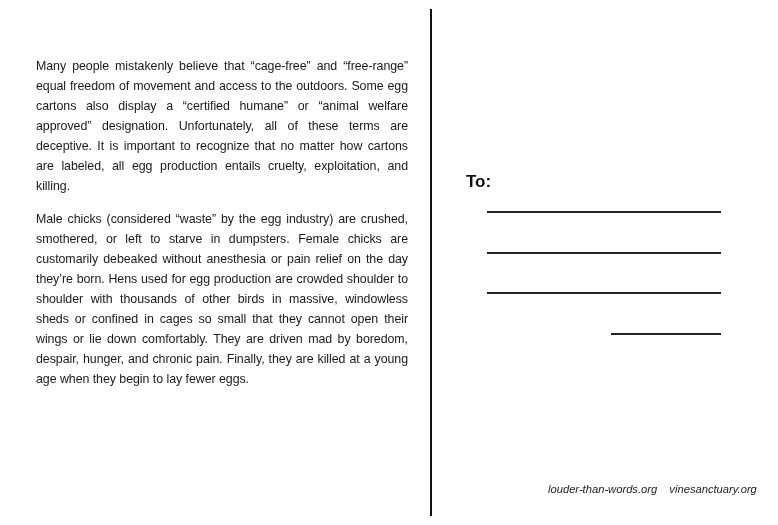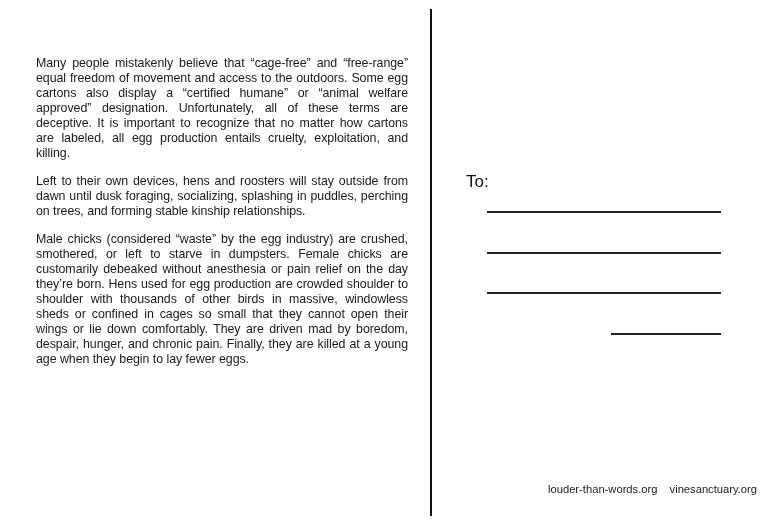--- a/index.html
+++ b/index.html
@@ -2,43 +2,43 @@
 <html><head>
   <meta charset="utf-8">
   <style>
     html, body { margin: 0; padding: 0; }
     body {
       width: 778px; height: 525px; background: #ffffff; position: relative; overflow: hidden;
       font-family: "Liberation Sans", "DejaVu Sans", sans-serif; color: #1a1a1a;
     }
     .left {
       position: absolute; left: 36px; top: 56px; width: 372px;
-      font-size: 12.4px; line-height: 15px; text-align: justify;
+      font-size: 12.4px; line-height: 20px; text-align: justify;
       letter-spacing: -0.05px;
     }
     .left p { margin: 0 0 13px 0; }
     .divider {
       position: absolute; left: 430px; top: 9px; width: 2px; height: 507px; background: #111;
     }
     .to-label {
-      position: absolute; left: 466px; top: 172px; font-size: 17px; color: #111;
+      position: absolute; left: 466px; top: 172px; font-size: 17px; color: #111; font-weight: bold;
     }
     .addr-line { position: absolute; height: 1.5px; background: #222; }
     .footer {
       position: absolute; top: 483px; left: 548px; font-size: 11.2px; color: #222;
       white-space: nowrap;
+      font-style: italic;
     }
     .footer span + span { margin-left: 9px; }
   </style>
 </head>
 <body>
 
 <div class="left">
   <p>Many people mistakenly believe that “cage-free” and “free-range” equal freedom of movement and access to the outdoors. Some egg cartons also display a “certified humane” or “animal welfare approved” designation. Unfortunately, all of these terms are deceptive. It is important to recognize that no matter how cartons are labeled, all egg production entails cruelty, exploitation, and killing.</p>
-  <p>Left to their own devices, hens and roosters will stay outside from dawn until dusk foraging, socializing, splashing in puddles, perching on trees, and forming stable kinship relationships.</p>
   <p>Male chicks (considered “waste” by the egg industry) are crushed, smothered, or left to starve in dumpsters. Female chicks are customarily debeaked without anesthesia or pain relief on the day they’re born. Hens used for egg production are crowded shoulder to shoulder with thousands of other birds in massive, windowless sheds or confined in cages so small that they cannot open their wings or lie down comfortably. They are driven mad by boredom, despair, hunger, and chronic pain. Finally, they are killed at a young age when they begin to lay fewer eggs.</p>
 </div>
 
 <div class="divider"></div>
 
 <div class="to-label">To:</div>
 
 <div class="addr-line" style="left:487px;top:211px;width:234px;"></div>
 <div class="addr-line" style="left:487px;top:252px;width:234px;"></div>
 <div class="addr-line" style="left:487px;top:292px;width:234px;"></div>

